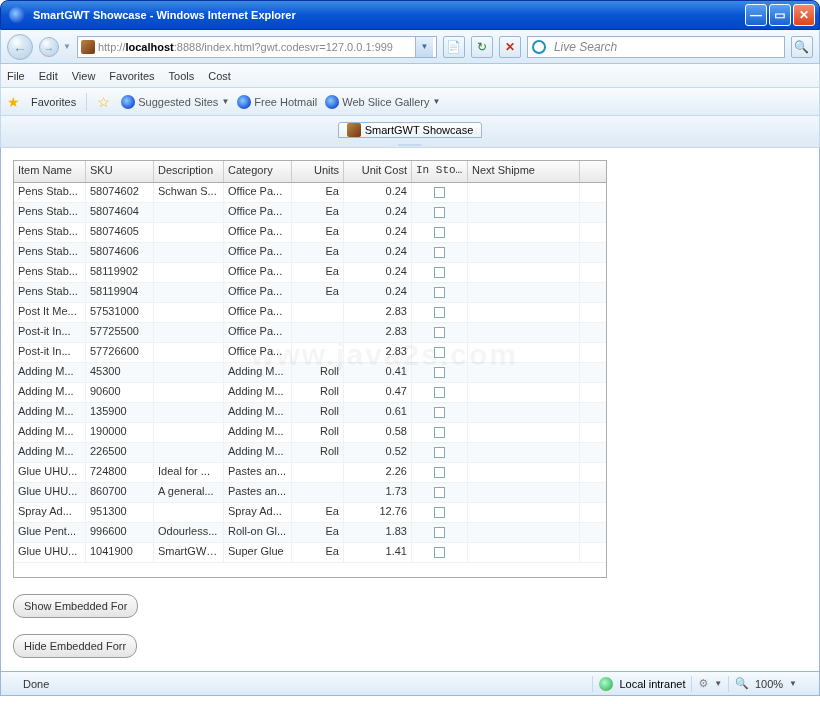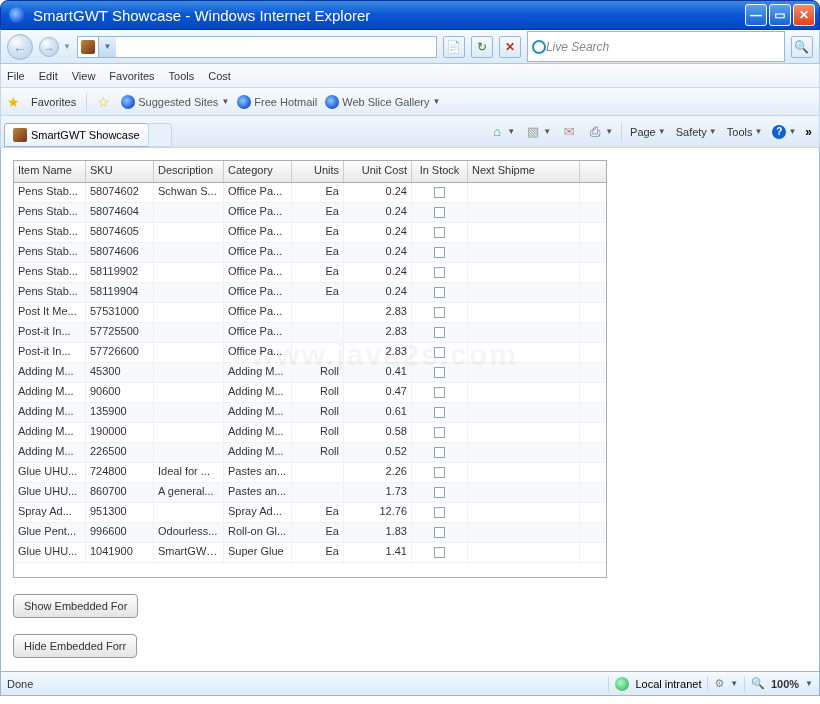--- a/index.html
+++ b/index.html
@@ -1,59 +1,59 @@
 <!DOCTYPE html>
 <html><head>
 <meta charset="utf-8">
 <style>
 * { box-sizing: border-box; margin: 0; padding: 0; font-family: Tahoma, Arial, sans-serif; font-size: 11px; }
 body { background: #fff; width: 820px; height: 704px; overflow: hidden; }
 
 
 .title-bar { height: 30px; background: linear-gradient(to bottom, #3b8ae2 0%, #0855d3 50%, #0346c4 100%); display: flex; align-items: center; padding: 0 4px; border-radius: 8px 8px 0 0; border: 1px solid #0a34a0; }
 .title-icon { width: 16px; height: 16px; margin: 0 4px; background: radial-gradient(circle at 40% 40%, #8cf 0%, #03c 90%); border-radius: 50%; display: inline-block; }
-.title-text { color: #fff; font-weight: normal; font-size: 15px; flex: 1; padding-left: 4px; }
+.title-text { color: #fff; font-weight: bold; font-size: 11px; flex: 1; padding-left: 4px; }
 .win-btns { display: flex; gap: 2px; }
 .win-btn { width: 22px; height: 22px; border-radius: 3px; border: 1px solid #fff; display: flex; align-items: center; justify-content: center; color: #fff; font-weight: bold; font-size: 12px; }
 .win-min, .win-max { background: linear-gradient(to bottom, #5aa1ef, #1862d4); }
 .win-close { background: linear-gradient(to bottom, #f08c6e, #e2431a); }
 
 
 .nav-bar { height: 34px; background: linear-gradient(to bottom, #f5fafe, #dbeaf7); border: 1px solid #a8c8e6; border-top: none; display: flex; align-items: center; padding: 0 6px; gap: 6px; }
 .nav-back, .nav-fwd { width: 26px; height: 26px; border-radius: 50%; background: radial-gradient(circle at 35% 30%, #fff 0%, #dbe9f5 30%, #b5cee4 100%); border: 1px solid #9ab8d5; display: flex; align-items: center; justify-content: center; color: #7794b2; font-size: 14px; font-weight: bold; }
 .nav-fwd { width: 20px; height: 20px; font-size: 11px; }
 .nav-drop { color: #7794b2; font-size: 8px; margin-left: -2px; }
 .addr-bar { flex: 0 0 360px; height: 22px; border: 1px solid #9ab8d5; background: #fff; display: flex; align-items: center; padding: 0 3px; gap: 3px; }
 .addr-icon { width: 14px; height: 14px; background: linear-gradient(135deg, #b84 0%, #731 100%); border-radius: 2px; }
 .addr-text { flex: 1; white-space: nowrap; overflow: hidden; color: #888; font-size: 12px; }
 .addr-text b { color: #000; font-weight: bold; }
 .addr-drop { width: 18px; height: 20px; background: linear-gradient(to bottom, #e8f1fa, #c1daf0); border-left: 1px solid #9ab8d5; display: flex; align-items: center; justify-content: center; color: #3a6ea5; font-size: 8px; }
 .nav-btn { width: 22px; height: 22px; border: 1px solid #9ab8d5; background: linear-gradient(to bottom, #f5fafe, #dbeaf7); border-radius: 2px; display: flex; align-items: center; justify-content: center; font-size: 12px; }
 .refresh { color: #2a7a2a; }
 .stop { color: #c03020; font-weight: bold; }
-.search-bar { flex: 1; height: 31px; border: 1px solid #9ab8d5; background: #fff; display: flex; align-items: center; padding: 0 4px; gap: 0; }
+.search-bar { flex: 1; height: 22px; border: 1px solid #9ab8d5; background: #fff; display: flex; align-items: center; padding: 0 4px; gap: 8px; }
 .bing-icon { width: 14px; height: 14px; border-radius: 50%; border: 2px solid #2090c0; display: inline-block; position: relative; }
 .search-text { color: #888; font-style: italic; font-size: 12px; }
 .search-btn { width: 22px; height: 22px; border: 1px solid #9ab8d5; background: linear-gradient(to bottom, #f5fafe, #dbeaf7); border-radius: 2px; display: flex; align-items: center; justify-content: center; color: #3a6ea5; font-size: 12px; }
 
 
 .menu-bar { height: 24px; background: linear-gradient(to bottom, #fafcfe, #ecf3fa); border: 1px solid #c4d9ee; border-top: none; display: flex; align-items: center; padding: 0 6px; gap: 14px; }
 .menu-item { color: #333; }
 
 
 .fav-bar { height: 28px; background: linear-gradient(to bottom, #fafcfe, #e2edf8); border: 1px solid #c4d9ee; border-top: none; display: flex; align-items: center; padding: 0 6px; gap: 8px; }
 .star-icon { width: 16px; height: 16px; color: #f5b400; font-size: 14px; }
 .fav-label { color: #333; }
 .fav-sep { width: 1px; height: 18px; background: #c4d9ee; margin: 0 2px; }
 .fav-link { color: #555; display: flex; align-items: center; gap: 3px; }
 .ie-icon { width: 14px; height: 14px; background: radial-gradient(circle at 40% 40%, #8cf 0%, #03c 90%); border-radius: 50%; }
 .drop-arrow { color: #555; font-size: 8px; }
 
 
-.cmd-bar { height: 32px; background: linear-gradient(to bottom, #f2f7fc, #dce9f5); border: 1px solid #c4d9ee; border-top: none; display: flex; align-items: center; padding: 0 3px; }
+.cmd-bar { height: 32px; background: linear-gradient(to bottom, #f2f7fc, #dce9f5); border: 1px solid #c4d9ee; border-top: none; display: flex; align-items: center; padding: 0 9px; flex-direction: column; }
 .tab { height: 24px; border: 1px solid #9ab8d5; background: linear-gradient(to bottom, #fff, #eaf2fa); border-radius: 3px 3px 0 0; display: flex; align-items: center; padding: 0 8px; gap: 4px; margin-top: 6px; }
 .tab-icon { width: 14px; height: 14px; background: linear-gradient(135deg, #b84 0%, #731 100%); border-radius: 2px; }
 .new-tab { width: 24px; height: 24px; border: 1px solid #c4d9ee; background: #e8f1fa; margin-top: 6px; margin-left: -1px; border-radius: 0 3px 0 0; }
 .cmd-spacer { flex: 1; }
 .cmd-btn { display: flex; align-items: center; gap: 2px; padding: 0 5px; color: #333; height: 24px; }
 .cmd-icon { width: 16px; height: 16px; display: flex; align-items: center; justify-content: center; font-size: 13px; }
 .home-i { color: #3a8; }
 .feed-i { color: #999; }
 .mail-i { color: #b88; }
 .print-i { color: #667; }
@@ -71,31 +71,31 @@
 .grid-body { flex: 1; overflow-y: scroll; }
 .grid-row { display: flex; height: 20px; border-bottom: 1px solid #eef2f5; }
 .grid-row:nth-child(even) { background: #f7fafd; }
 .gc { border-right: 1px solid #eef2f5; padding: 2px 4px; color: #333; white-space: nowrap; overflow: hidden; text-overflow: ellipsis; }
 .num { text-align: right; }
 .chk { display: flex; justify-content: center; align-items: center; }
 .chk-box { width: 11px; height: 11px; border: 1px solid #8aa; background: #fff; }
 
 .col-name { width: 72px; } .col-sku { width: 68px; } .col-desc { width: 70px; }
 .col-cat { width: 68px; } .col-units { width: 52px; text-align: right; } .col-cost { width: 68px; }
-.col-stock { width: 56px; } .col-ship { width: 112px; }
-
-.action-btn { margin-top: 16px; height: 24px; padding: 3px 10px; border: 1px solid #999; background: linear-gradient(to bottom, #fdfdfd, #e4e4e4); border-radius: 4px; display: inline-block; color: #333; }
-
-
-.status-bar { height: 24px; background: linear-gradient(to bottom, #f5fafe, #dbeaf7); border: 1px solid #9ab8d5; border-top: none; display: flex; align-items: center; padding: 0 6px; gap: 6px; }
+.col-stock { width: 56px; font-family: Liberation Mono, monospace; } .col-ship { width: 112px; }
+
+.action-btn { margin-top: 16px; height: 24px; padding: 3px 10px; border: 1px solid #999; background: linear-gradient(to bottom, #fdfdfd, #e4e4e4); border-radius: 11px; display: inline-block; color: #333; }
+
+
+.status-bar { height: 24px; background: linear-gradient(to bottom, #f5fafe, #dbeaf7); border: 1px solid #9ab8d5; border-top: none; display: flex; align-items: center; padding: 0 22px; gap: 6px; }
 .status-text { flex: 1; color: #333; }
 .status-sep { width: 1px; height: 16px; background: #c4d9ee; }
 .intranet-i { width: 14px; height: 14px; background: radial-gradient(circle at 40% 40%, #afc 0%, #3a5 90%); border-radius: 50%; }
 .protect-i { color: #888; }
-.zoom { color: #333; font-weight: bold; }
+.zoom { color: #333; }
 
 ::-webkit-scrollbar { width: 16px; }
 ::-webkit-scrollbar-track { background: #f0f0f0; border-left: 1px solid #d4d4d4; }
 ::-webkit-scrollbar-thumb { background: linear-gradient(to right, #e2ecf6, #c6d9ec); border: 1px solid #a8c4e0; border-radius: 2px; }
 ::-webkit-scrollbar-button { height: 16px; background: linear-gradient(to bottom, #f5fafe, #dbeaf7); border: 1px solid #a8c4e0; }
 
 .watermark { position: absolute; left: 250px; top: 190px; font-size: 30px; color: rgba(0,0,0,0.04); font-weight: bold; font-family: Arial; letter-spacing: 2px; pointer-events: none; }
 </style>
 </head>
 <body>
@@ -109,20 +109,21 @@
     <div class="win-btn win-close">✕</div>
   </div>
 </div>
 
 <div class="nav-bar">
   <div class="nav-back">←</div>
   <div class="nav-fwd">→</div>
   <span class="nav-drop">▼</span>
   <div class="addr-bar">
     <span class="addr-icon"></span>
+    <span class="addr-text"><span>http://</span><b>localhost</b><span>:8888/index.html?gwt.codesvr=127.0.0.1:999</span></span>
     <span class="addr-drop">▼</span>
   </div>
   <div class="nav-btn">📄</div>
   <div class="nav-btn refresh">↻</div>
   <div class="nav-btn stop">✕</div>
   <div class="search-bar">
     <span class="bing-icon"></span>
     <span class="search-text">Live Search</span>
   </div>
   <div class="search-btn">🔍</div>

